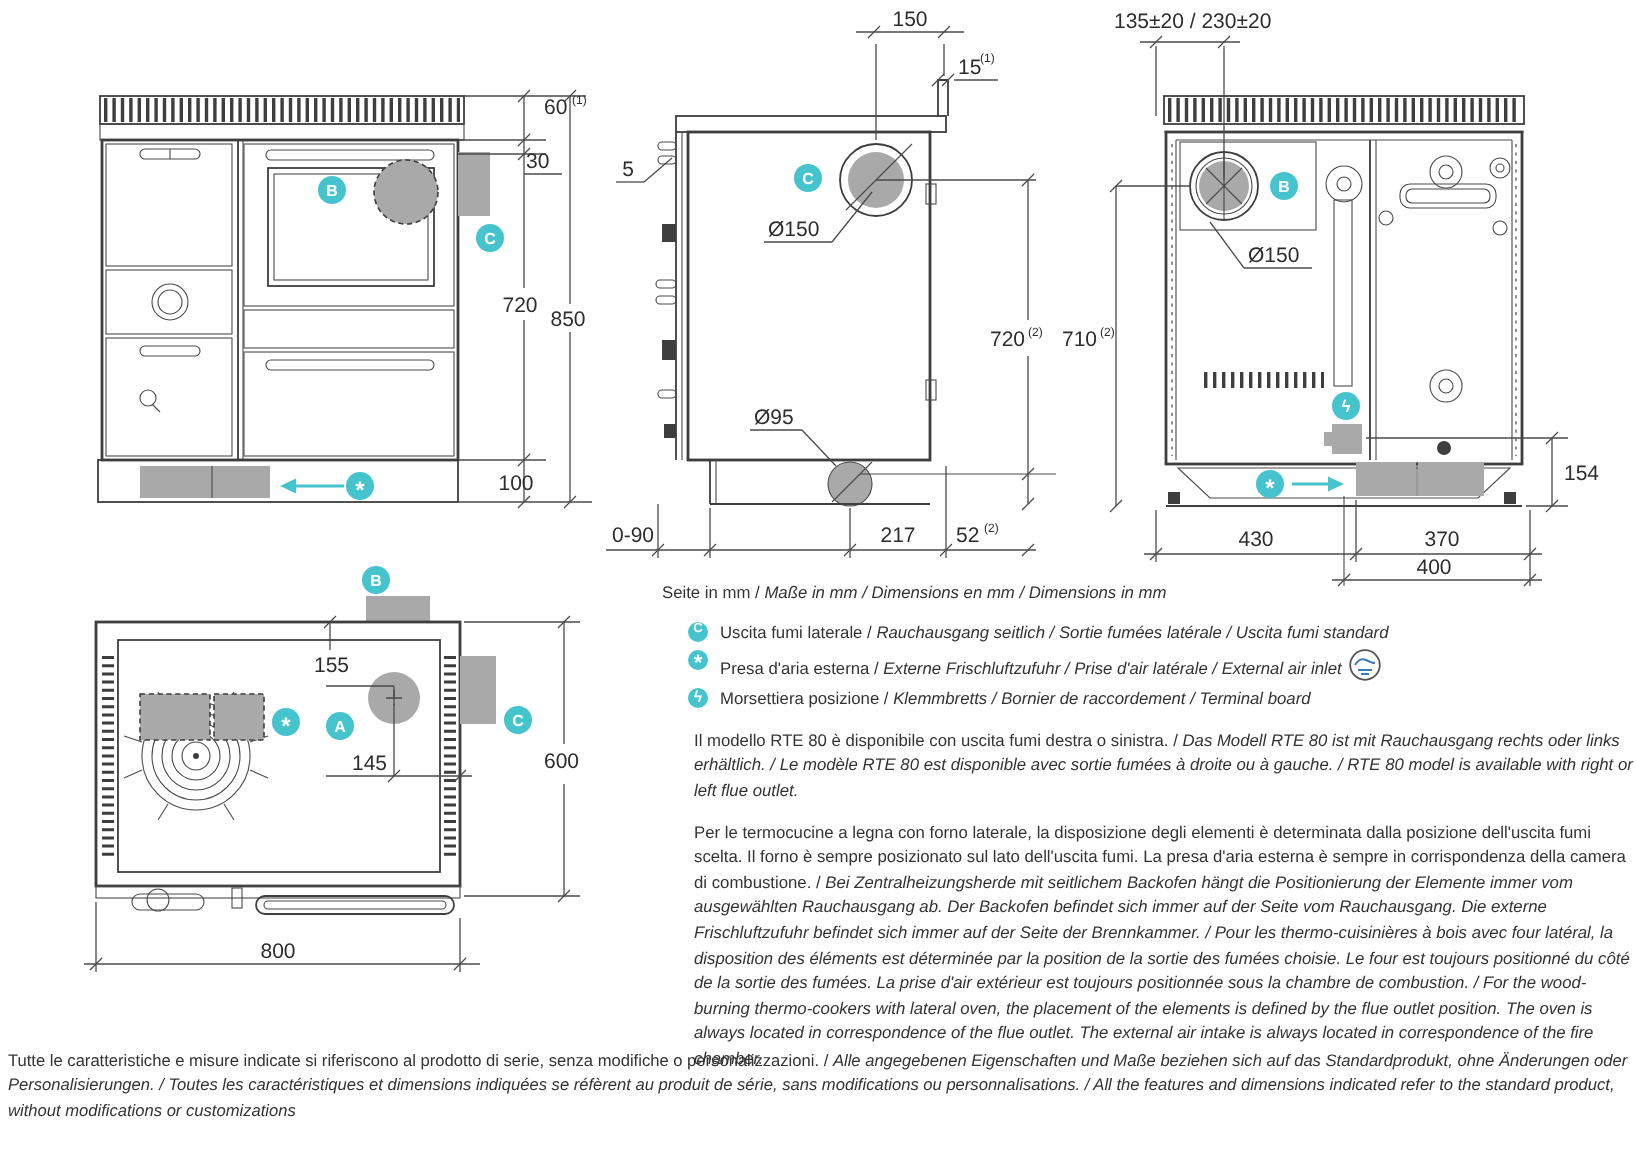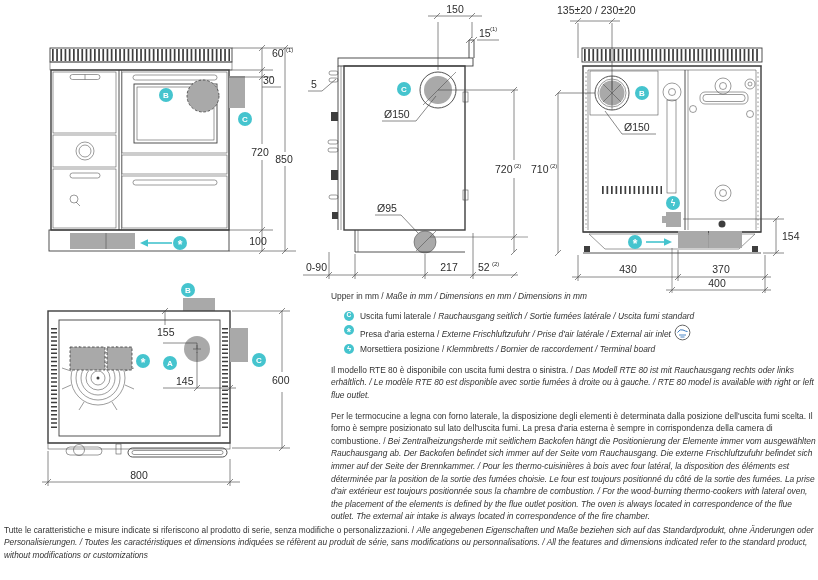--- a/index.html
+++ b/index.html
@@ -36,21 +36,21 @@
   .hdr{margin:0 0 7px 0}
   .li{display:flex;margin:0 0 2px 0}
   .blt{width:10px;height:10px;border-radius:50%;background:#45c4ce;color:#fff;
        font-size:6.6px;font-weight:bold;display:flex;align-items:center;
        justify-content:center;margin:1px 6px 0 13px;flex-shrink:0;
        box-sizing:border-box}
   .blt.ast{font-size:11px;padding-top:4px}
   .blt.bolt{font-size:8px}
   .ltxt{flex:1}
   i{}
-  .paras p{margin:8px 0 0 0}
+  .paras p{margin:8px 0 0 16px}
   .badge{vertical-align:-4px;margin-left:3px}
   .footer{position:absolute;left:4px;top:524px;width:811px;
           font-size:8.3px;line-height:12.4px;color:#333}
 </style>
 </head>
 <body>
 
 <div class="page">
 
 <svg class="draw" width="818" height="540" viewBox="0 0 818 540">
@@ -339,21 +339,21 @@
       <text class="mta" x="143" y="367">*</text>
       <circle cx="170" cy="363" r="7" class="mk"></circle>
       <text class="mt" x="170" y="366">A</text>
       <circle cx="259" cy="360" r="7" class="mk"></circle>
       <text class="mt" x="259" y="363">C</text>
     </g>
   </g>
 </svg>
 
 <div class="legend">
-  <p class="hdr"><span>Upper in mm / </span><i>Maße in mm / Dimensions en mm / Dimensions in mm</i></p>
+  <p class="hdr"><span>Seite in mm / </span><i>Maße in mm / Dimensions en mm / Dimensions in mm</i></p>
 
   <div class="li">
     <span class="blt">C</span>
     <div class="ltxt"><span>Uscita fumi laterale / </span><i>Rauchausgang seitlich  / Sortie fumées latérale / Uscita fumi standard</i></div>
   </div>
   <div class="li">
     <span class="blt ast">*</span>
     <div class="ltxt"><span>Presa d'aria esterna / </span><i>Externe Frischluftzufuhr / Prise d'air latérale / External air inlet</i><svg class="badge" width="17" height="17" viewBox="0 0 17 17">
             <circle cx="8.5" cy="8.5" r="7.4" fill="none" stroke="#555" stroke-width="0.9"></circle>
             <path d="M3.5,8.5 q2.5,-4 5.5,-2.5 t4.5,1.5" fill="none" stroke="#3a7abf" stroke-width="1"></path>

